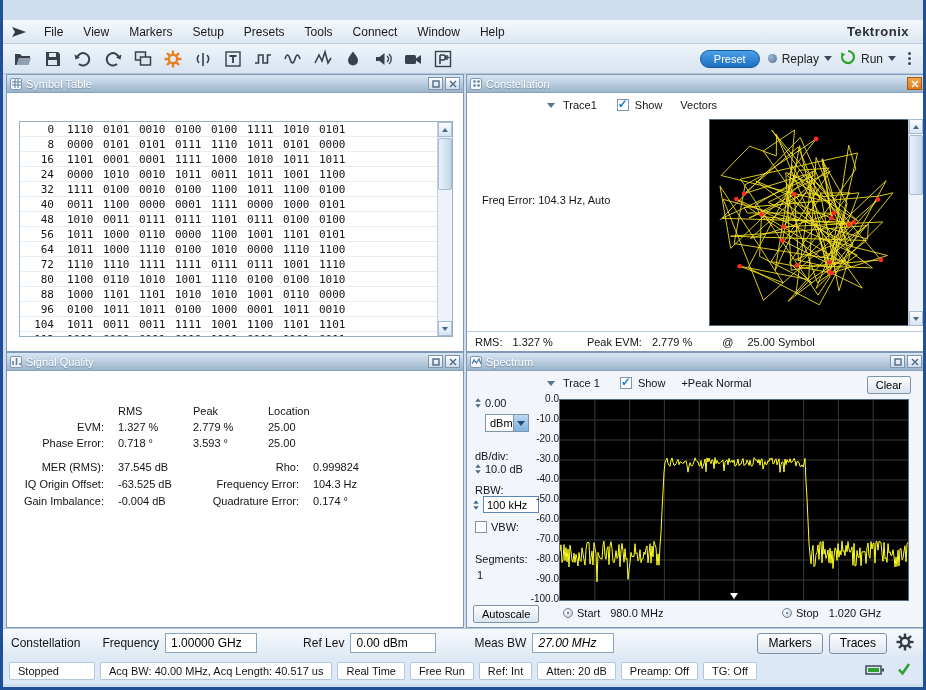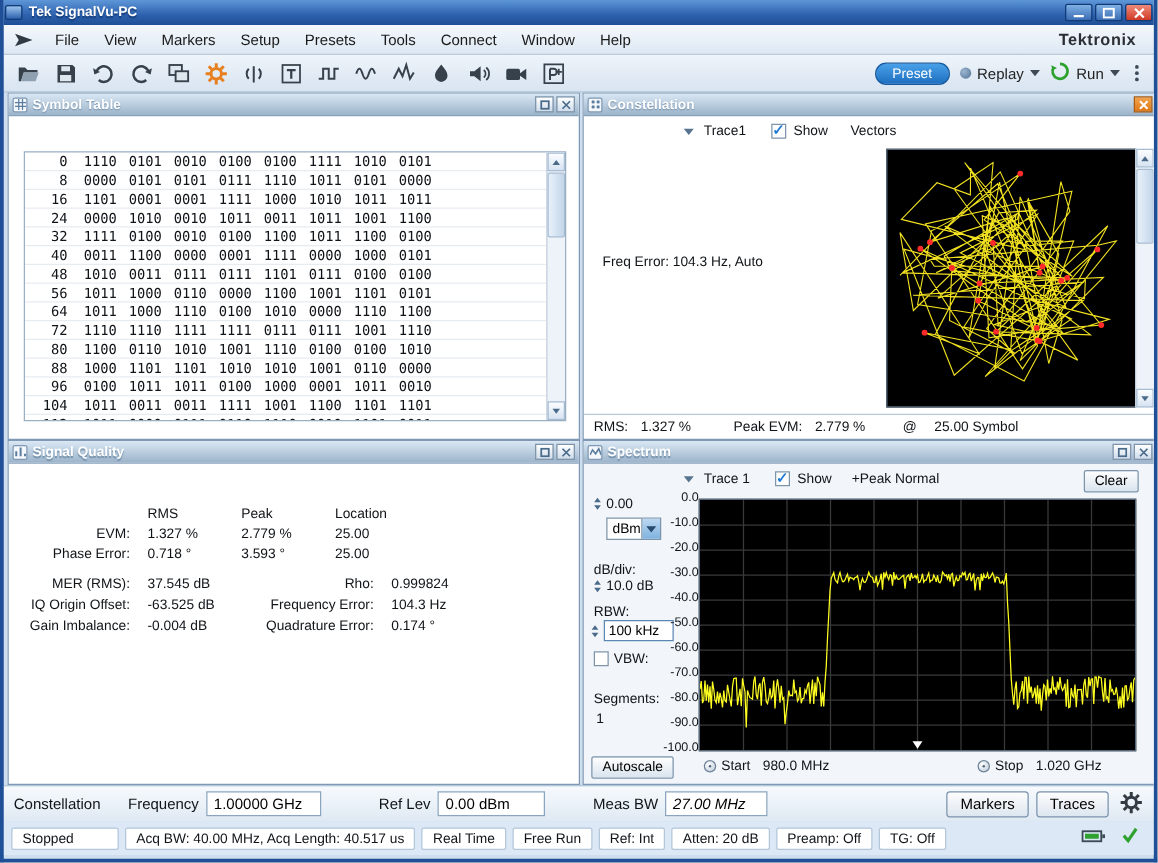--- a/index.html
+++ b/index.html
@@ -40,21 +40,21 @@
   .dd-group { display:flex; align-items:center; gap:5px; font-size:12px; color:#222; }
   .replay-dot { width:9px; height:9px; border-radius:50%; background:radial-gradient(circle at 35% 35%, #9db7d2, #4e6f92); }
   .dd-arrow { width:0; height:0; border-left:4px solid transparent; border-right:4px solid transparent; border-top:5px solid #3c4a58; }
   .kebab { display:flex; flex-direction:column; gap:2px; padding:0 4px; }
   .kebab i { width:3px; height:3px; background:#3c4a58; border-radius:50%; display:block; }
 
   
   .panel { position:absolute; background:#fff; border:1px solid #7f99b4; }
   .panel-header { height:18px; background:linear-gradient(#d9e7f4,#9cb4ca); border-bottom:1px solid #8aa3bd;
                   display:flex; align-items:center; padding:0 3px; gap:4px; }
-  .panel-title { color:#fff; font-size:11px; font-weight:bold; text-shadow:0 1px 1px #6d8aa6; }
+  .panel-title { color:#fff; font-size:11px; font-weight:normal; text-shadow:0 1px 1px #6d8aa6; }
   .ph-icon { width:12px; height:12px; background:#f4f8fc; border:1px solid #7f99b4; border-radius:2px;
              display:flex; align-items:center; justify-content:center; }
   .ph-btns { margin-left:auto; display:flex; }
   .ph-btn { width:15px; height:13px; border:1px solid #8095aa; margin-left:2px;
             background:linear-gradient(#ffffff,#cfdcea); display:flex; align-items:center; justify-content:center; }
   .ph-btn.orange { background:linear-gradient(#f2a34d,#e07818); border-color:#a85c10; }
 
   
   .sym-box { position:absolute; left:12px; top:46px; width:434px; height:216px;
              border:1px solid #9bafc4; background:#fff; overflow:hidden; }
@@ -85,21 +85,21 @@
   .sq2-val2 { padding-left:8px; }
 
   
   .ctl-row { position:absolute; display:flex; align-items:center; gap:6px; font-size:11px; color:#101418; }
   .chev { width:0;height:0;border-left:4px solid transparent;border-right:4px solid transparent;border-top:5px solid #56738f; margin-right:2px; }
   .checkbox { width:12px; height:12px; border:1px solid #7d94ab; background:#fff; position:relative; }
   .checkbox.checked::after { content:"✓"; position:absolute; left:0px; top:-3px; color:#1e7ad4; font-size:12px; font-weight:bold; }
   .const-display { position:absolute; left:242px; top:44px; width:200px; height:207px; background:#000; border:1px solid #55687c; }
   .const-status { position:absolute; left:0; right:0; bottom:0; height:20px; border-top:1px solid #b9c8d7;
                   display:flex; align-items:center; font-size:11px; color:#101418; padding-left:8px; }
-  .freq-error { position:absolute; left:15px; top:129px; font-size:11px; color:#101418; }
+  .freq-error { position:absolute; left:15px; top:119px; font-size:11px; color:#101418; }
   .spec-label { position:absolute; font-size:11px; color:#101418; }
   .spec-row { position:absolute; display:flex; align-items:center; gap:4px; font-size:11px; color:#101418; }
   .spin { display:flex; flex-direction:column; gap:2px; }
   .spin .tri-up, .spin .tri-dn { transform:scale(.9); }
   .units-select { position:absolute; width:44px; height:18px; border:1px solid #7d94ab; background:#fff;
                   display:flex; align-items:center; font-size:11px; padding-left:4px; }
   .units-select .ddb { margin-left:auto; width:15px; height:16px; background:linear-gradient(#bcd8f2,#7fb2df);
                        border-left:1px solid #7d94ab; display:flex; align-items:center; justify-content:center; }
   .rbw-input { width:56px; height:17px; border:1px solid #5b87b4; font-size:11px; padding:0 3px; font-family:"Liberation Sans",sans-serif; }
   .autoscale-btn, .clear-btn { position:absolute; height:18px; font-size:11px; border:1px solid #7d94ab;
@@ -123,41 +123,20 @@
                 display:flex; align-items:center; padding:0 6px; gap:5px; }
   .cell { background:#fff; border:1px solid #b3c6da; border-radius:2px; font-size:11px; color:#101418;
           padding:2px 8px; white-space:nowrap; }
   .sb-icons { margin-left:auto; display:flex; align-items:center; gap:12px; padding-right:6px; }
 </style>
 </head>
 <body>
 
 <div class="window">
 
-  <div class="titlebar">
-    <span class="app-icon"></span>
-    <span class="title-text">Tek SignalVu-PC</span>
-    <div class="win-btns">
-      <span class="win-btn">
-          <svg width="10" height="8">
-            <rect x="1" y="6" width="8" height="2" fill="#fff"></rect>
-          </svg>
-        </span>
-      <span class="win-btn">
-          <svg width="10" height="9">
-            <rect x="1" y="1" width="8" height="7" fill="none" stroke="#fff" stroke-width="1.6"></rect>
-          </svg>
-        </span>
-      <span class="win-btn close">
-          <svg width="9" height="9">
-            <path d="M1 1l7 7M8 1L1 8" stroke="#fff" stroke-width="1.8"></path>
-          </svg>
-        </span>
-    </div>
-  </div>
 
   <div class="menubar">
     <span class="menu-app">
         <svg width="16" height="12" viewBox="0 0 16 12">
           <path d="M1 11L15 6 1 1l3 5z" fill="#2f3a44"></path>
         </svg>
       </span>
     <span class="menu-item">File</span>
     <span class="menu-item">View</span>
     <span class="menu-item">Markers</span>

